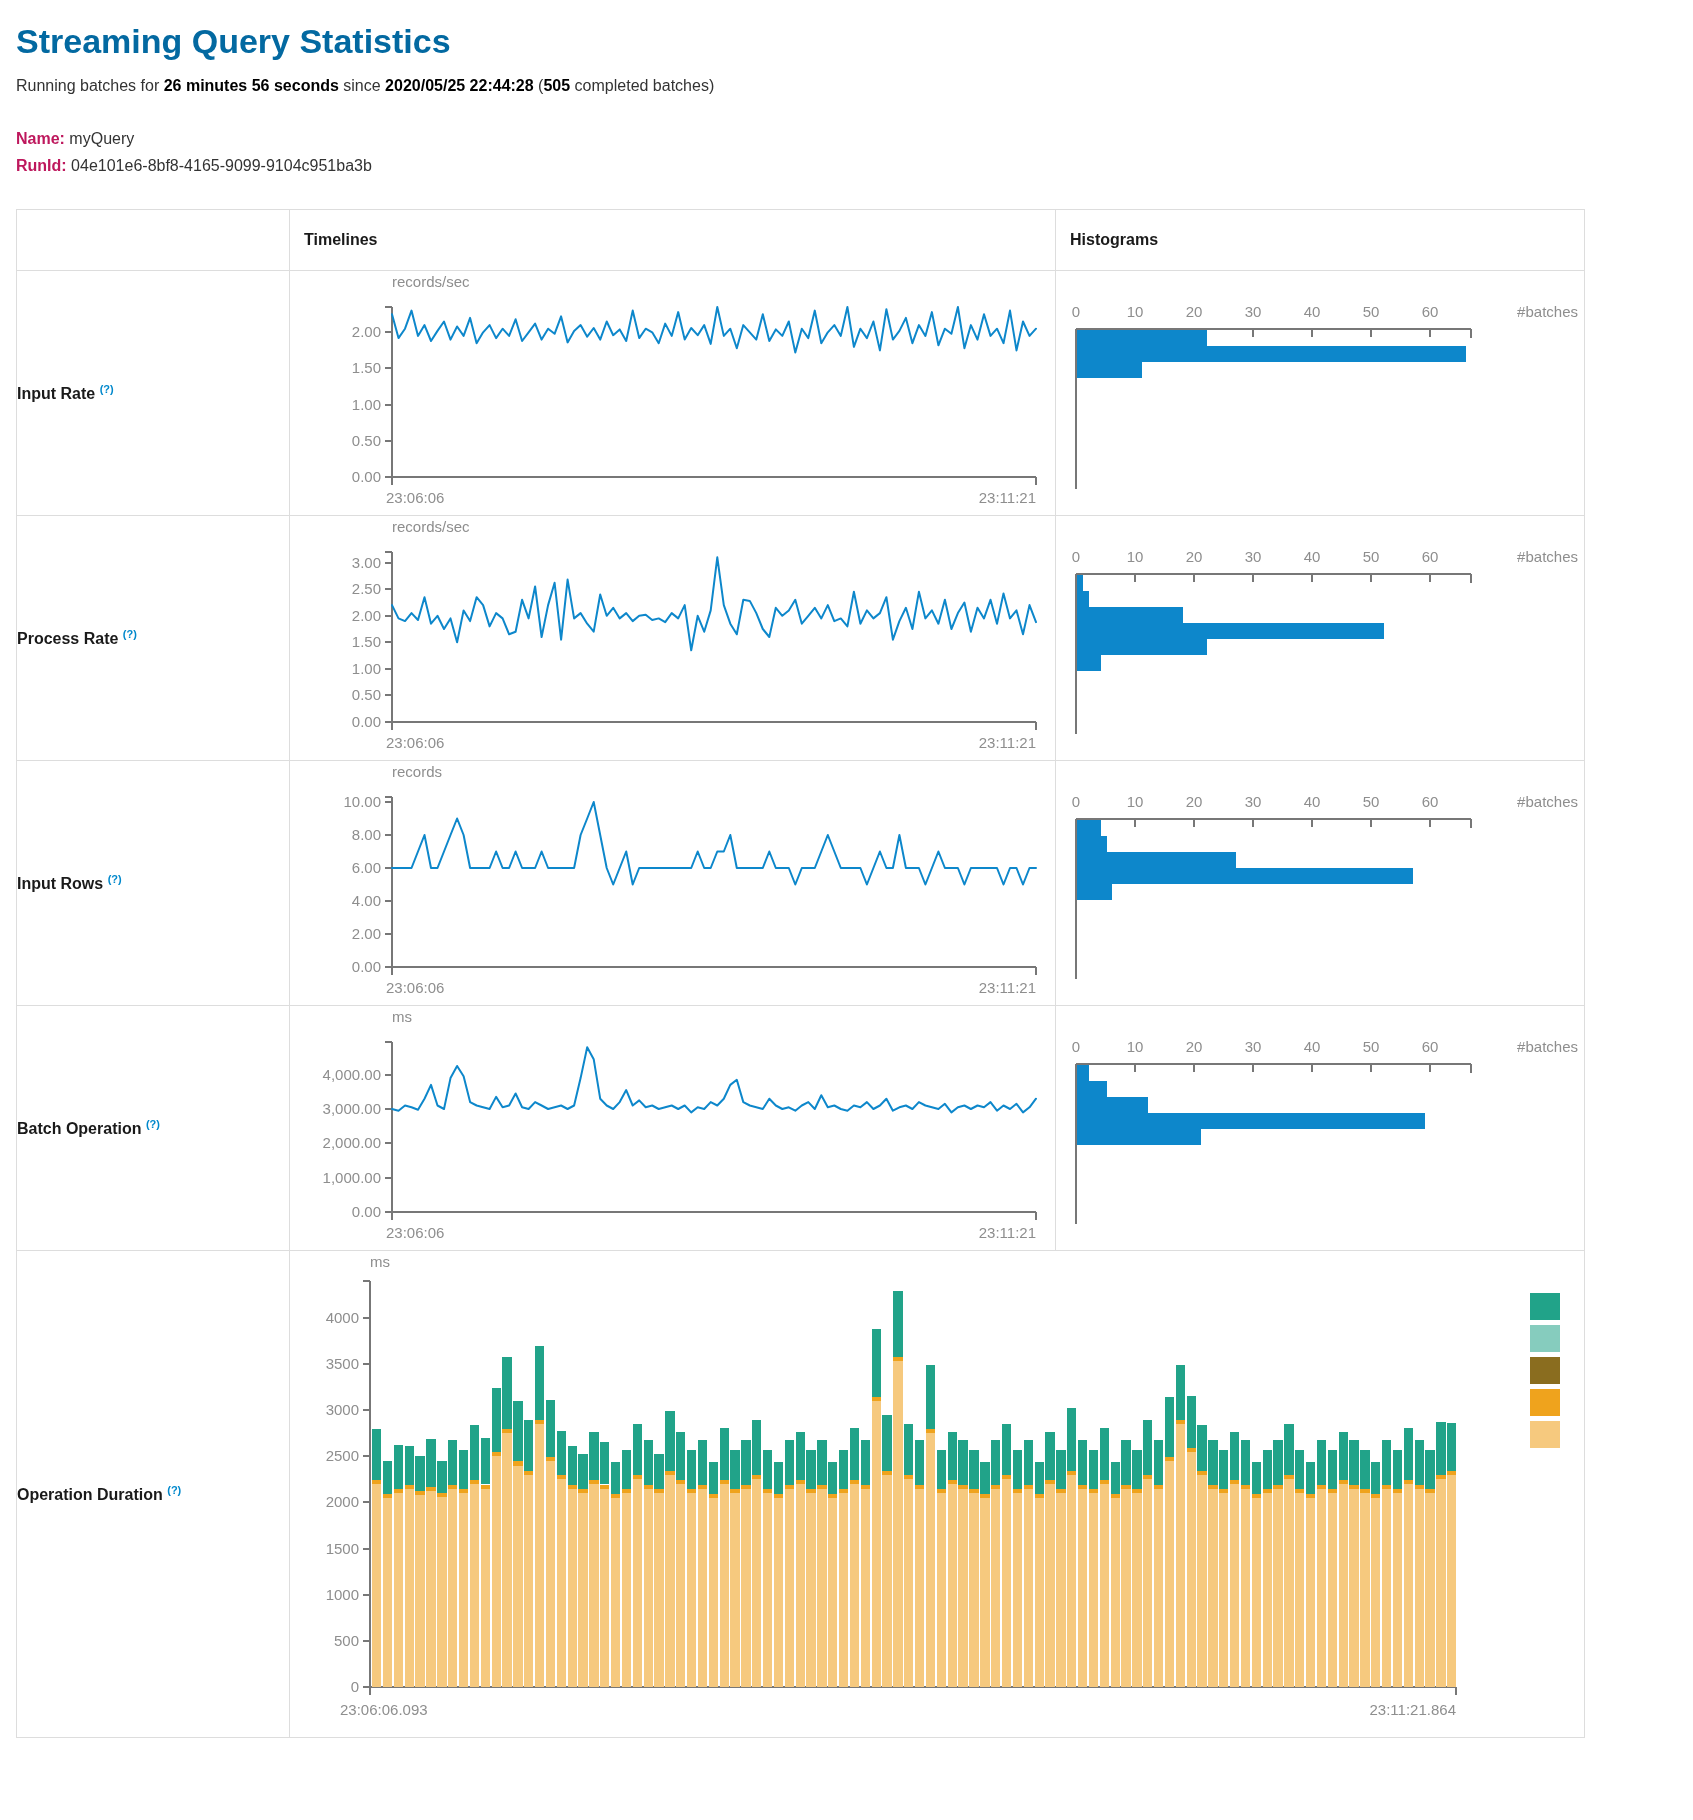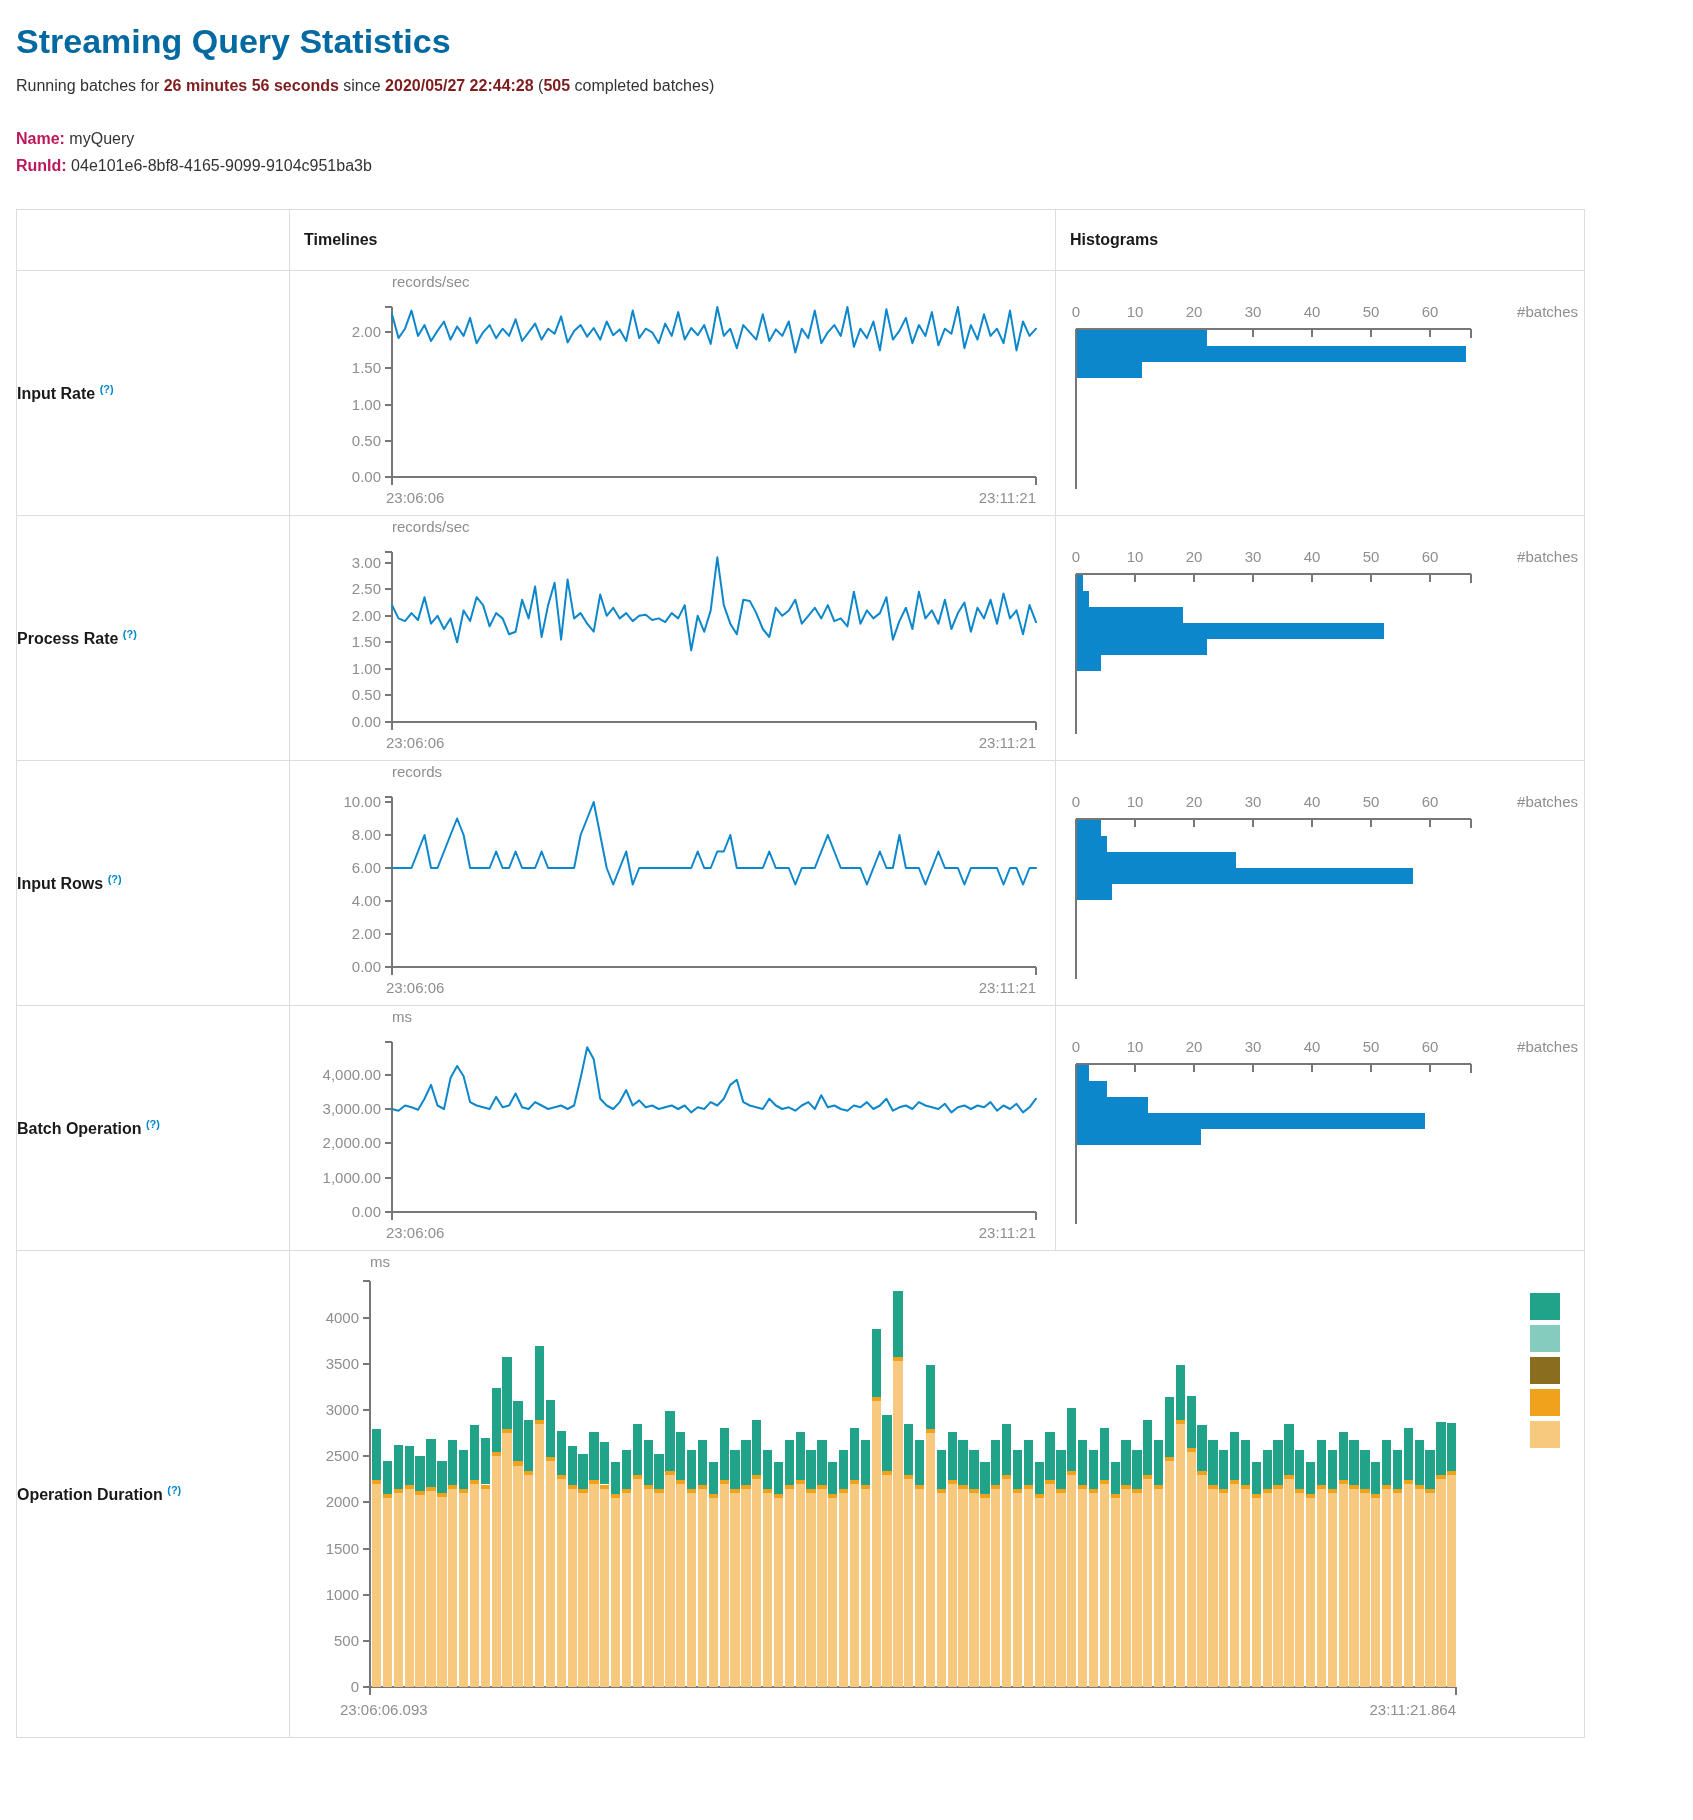--- a/index.html
+++ b/index.html
@@ -1,19 +1,19 @@
 <!DOCTYPE html>
 <html><head>
 <meta charset="utf-8">
 <style>
   html,body{margin:0;padding:0;background:#ffffff;font-family:"Liberation Sans",sans-serif;color:#333;}
   .wrap{padding:14px 0 20px 16px;width:1677px;}
   h1{font-size:34px;font-weight:bold;color:#0369a1;margin:8px 0 16px 0;}
   .subtitle{font-size:16px;color:#333;margin:0 0 30px 0;}
-  .subtitle b{color:#7f1d1d;}
+  .subtitle b{color:#000000;}
   .meta{font-size:16px;line-height:1.7;margin:0 0 30px 0;}
   .meta b{color:#be185d;}
   table.stats{border-collapse:collapse;width:1568px;table-layout:fixed;background:#fff;}
   table.stats th,table.stats td{border:1px solid #dddddd;padding:0;vertical-align:middle;}
   table.stats th{height:60px;text-align:left;font-size:16px;font-weight:bold;color:#1a1a1a;padding-left:14px;}
   td.metric{padding-left:14px;font-size:16px;font-weight:bold;color:#1a1a1a;margin-top:20px;}
   td.metric sup{font-size:11px;font-weight:bold;}
   td.metric sup a{color:#0088cc;text-decoration:none;cursor:pointer;}
   td.chart{padding:4px 0 2px 0;}
   td.opcell{position:relative;padding:16px 0 2px 55px;}
@@ -21,21 +21,21 @@
   .legend .sw{width:30px;height:27px;}
   svg text{font-family:"Liberation Sans",sans-serif;}
   .axis-label{font-size:15px;fill:#8e8e8e;}
 </style>
 </head>
 <body>
 
 <div class="wrap">
   <h1>Streaming Query Statistics</h1>
 
-  <p class="subtitle"><span>Running batches for </span><b>26 minutes 56 seconds</b><span> since </span><b>2020/05/27 22:44:28</b><span> (</span><b>505</b><span> completed batches)</span></p>
+  <p class="subtitle"><span>Running batches for </span><b>26 minutes 56 seconds</b><span> since </span><b>2020/05/25 22:44:28</b><span> (</span><b>505</b><span> completed batches)</span></p>
 
   <div class="meta">
     <div><b>Name:</b> <span>myQuery</span></div>
     <div><b>RunId:</b> <span>04e101e6-8bf8-4165-9099-9104c951ba3b</span></div>
   </div>
 
   <table class="stats">
     <colgroup>
         <col style="width:273px">
         <col style="width:766px">

